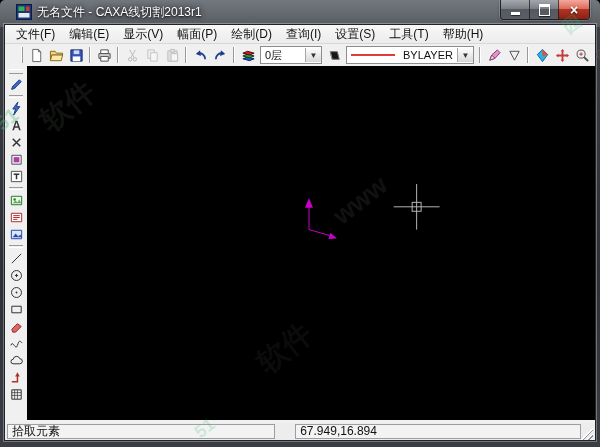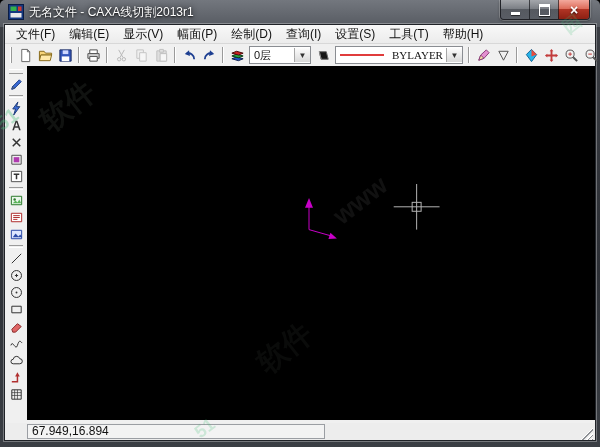--- a/index.html
+++ b/index.html
@@ -1,20 +1,20 @@
 <!DOCTYPE html>
 <html style="--canvas-bg: #000000; --origin: #c800c8; --cross: #b4b4b4;"><head>
 <meta charset="utf-8">
 <style>
   html,body{margin:0;padding:0;}
   body{width:600px;height:447px;position:relative;font-family:"Liberation Sans","DejaVu Sans",sans-serif;overflow:hidden;background:#000;}
   .window{position:absolute;inset:0;border-radius:5px 5px 0 0;
     background:linear-gradient(180deg,#73777e 0%,#565a61 6%,#3a3d43 22px,#2d3036 60%,#3a3e44 100%);}
   
-  .titlebar{position:absolute;left:0;top:0;right:0;height:24px;}
+  .titlebar{position:absolute;left:8px;top:0;right:0;height:24px;}
   .app-icon{position:absolute;left:8px;top:4px;width:16px;height:16px;}
   .title-text{position:absolute;left:29px;top:4px;font-size:12px;color:#fff;
     text-shadow:0 0 6px rgba(0,0,0,.9),0 1px 2px rgba(0,0,0,.8);white-space:nowrap;}
   .win-buttons{position:absolute;top:0;right:10px;display:flex;height:19px;
     border:1px solid rgba(20,22,26,.85);border-top:none;border-radius:0 0 4px 4px;overflow:hidden;
     box-shadow:0 0 0 1px rgba(255,255,255,.25),0 1px 3px rgba(0,0,0,.5);}
   .wb{width:28px;height:19px;display:flex;align-items:center;justify-content:center;position:relative;
     background:linear-gradient(180deg,rgba(255,255,255,.35),rgba(255,255,255,.12) 45%,rgba(30,32,38,.25) 50%,rgba(80,84,92,.35));}
   .wb + .wb{border-left:1px solid rgba(20,22,26,.7);}
   .wb.close{width:30px;background:linear-gradient(180deg,#f3a99d,#dd6d5b 45%,#b03424 50%,#8d2013);}
@@ -22,35 +22,35 @@
   .g-max{width:9px;height:8px;border:1px solid #fff;box-shadow:0 1px 1px rgba(0,0,0,.6);border-top-width:3px;}
   .g-close{color:#fff;font-size:14px;font-weight:bold;line-height:1;text-shadow:0 1px 2px rgba(0,0,0,.7);}
   
   .client{position:absolute;left:4px;right:4px;top:24px;bottom:6px;background:#f0f0f0;
     border:1px solid #1f2227;box-shadow:0 0 0 1px rgba(255,255,255,.3);display:flex;flex-direction:column;}
   
   .menubar{height:18px;display:flex;align-items:center;background:linear-gradient(180deg,#f8f8f8,#ececec);
     border-bottom:1px solid #d8d8d8;padding-left:4px;flex:0 0 auto;}
   .menu-item{font-size:12px;color:#111;padding:0 7px;line-height:18px;white-space:nowrap;}
   
-  .toolbar{height:22px;display:flex;align-items:center;background:#f0f0f0;padding-left:3px;flex:0 0 auto;}
+  .toolbar{height:22px;display:flex;align-items:center;background:#f0f0f0;padding-left:14px;flex:0 0 auto;}
   .grip{width:3px;height:16px;margin:0 3px 0 2px;border-left:1px solid #fff;border-right:1px solid #9a9a9a;}
   .tsep{width:1px;height:16px;margin:0 3px;border-left:1px solid #9a9a9a;border-right:1px solid #ffffff;}
   .tb-btn{width:20px;height:18px;display:flex;align-items:center;justify-content:center;flex:0 0 auto;}
   .tb-btn.disabled{opacity:.40;filter:grayscale(1);}
   .icn{width:15px;height:15px;}
   .icn *{vector-effect:non-scaling-stroke;}
   .combo{height:16px;background:#fff;border:1px solid #8a8d92;display:flex;align-items:center;
     font-size:11px;color:#111;margin:0 2px;position:relative;flex:0 0 auto;}
   .combo .val{padding-left:4px;flex:1;white-space:nowrap;overflow:hidden;}
   .combo .arrow{width:15px;height:14px;margin:0;background:linear-gradient(180deg,#fdfdfd,#d9d9d9);
     border-left:1px solid #a7a7a7;display:flex;align-items:center;justify-content:center;
     font-size:8px;color:#333;flex:0 0 auto;}
   .combo.layer{width:60px;}
-  .combo.linetype{width:126px;font-family:Liberation Serif, serif;}
+  .combo.linetype{width:126px;}
   .line-sample{width:44px;height:0;border-top:2px solid #e03c3c;margin-left:4px;flex:0 0 auto;}
   .combo.linetype .val{padding-left:8px;}
   
   .workspace{flex:1;display:flex;min-height:0;background:#f0f0f0;padding-bottom:3px;}
   .side-toolbar{width:22px;flex:0 0 auto;display:flex;flex-direction:column;align-items:center;padding-top:2px;}
   .hgrip{width:14px;height:3px;margin:1px 0 2px;border-top:1px solid #fff;border-bottom:1px solid #9a9a9a;}
   .sb-btn{width:18px;height:17px;display:flex;align-items:center;justify-content:center;flex:0 0 auto;}
   .ssep{width:14px;height:1px;margin:2px 0;border-top:1px solid #9a9a9a;border-bottom:1px solid #fff;}
   .canvas{flex:1;background:var(--canvas-bg,#000);position:relative;overflow:hidden;}
   .canvas svg.overlay{position:absolute;inset:0;width:100%;height:100%;}
@@ -353,20 +353,21 @@
           <g stroke="var(--cross,#b4b4b4)" fill="none">
             <line x1="368" y1="142" x2="414" y2="142"></line>
             <line x1="391" y1="119" x2="391" y2="165"></line>
             <rect x="386.5" y="137.5" width="9" height="9"></rect>
           </g>
         </svg>
       </div>
     </div>
 
     <div class="statusbar">
+      <div class="sfield prompt">拾取元素</div>
       <div class="sfield coords">67.949,16.894</div>
       <div class="sizegrip"></div>
     </div>
   </div>
 
 <span class="watermark" style="left: 38px; top: 86px; font-size: 30px; color: rgba(110, 130, 110, 0.14); transform: rotate(-38deg);">软件</span>
     <span class="watermark" style="left: 330px; top: 185px; font-size: 26px; color: rgba(130, 130, 130, 0.13); transform: rotate(-38deg);">www</span>
     <span class="watermark" style="left: 255px; top: 328px; font-size: 30px; color: rgba(100, 110, 100, 0.1); transform: rotate(-38deg);">软件</span>
     <span class="watermark" style="left: -4px; top: 108px; font-size: 20px; color: rgba(70, 190, 120, 0.35); transform: rotate(-38deg);">51</span>
     <span class="watermark" style="left: 195px; top: 418px; font-size: 18px; color: rgba(70, 190, 120, 0.22); transform: rotate(-38deg);">51</span>

